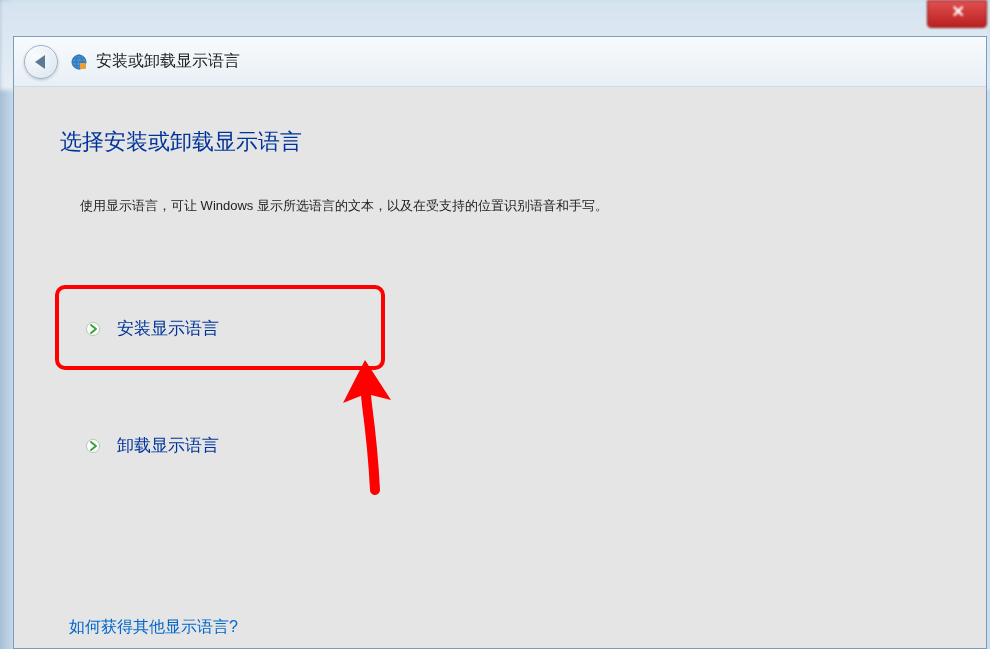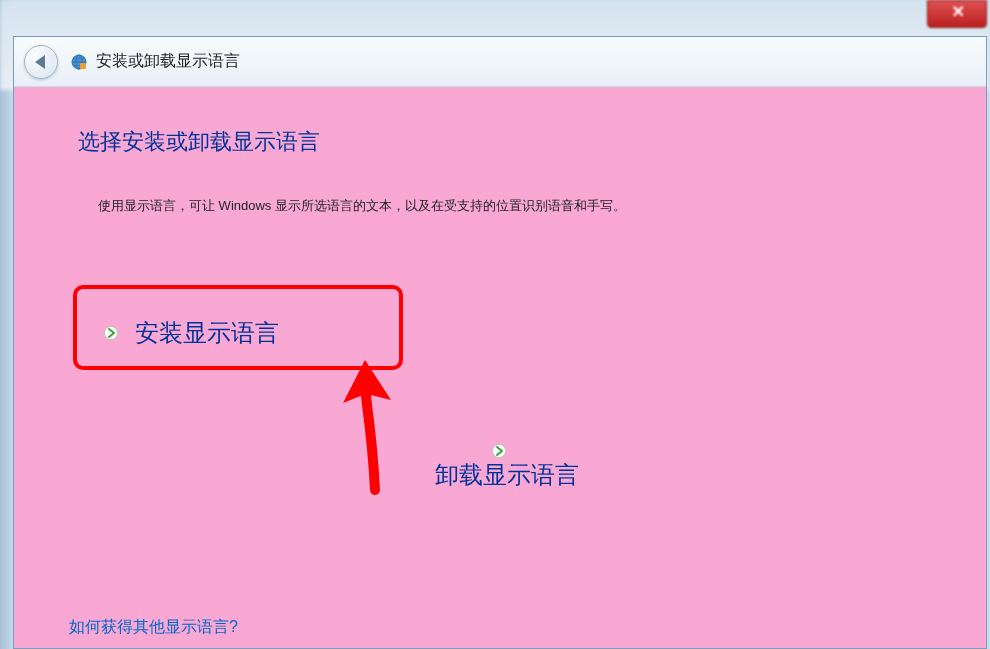--- a/index.html
+++ b/index.html
@@ -107,22 +107,22 @@
       font-size: 16px;
       color: #222;
       text-align: center;
     }
     .content-area {
       position: absolute;
       top: 50px;
       left: 0;
       right: 0;
       bottom: 0;
-      background: #f9a8d4;
-      padding: 40px 50px 20px 64px;
+      background: #e5e5e5;
+      padding: 40px 50px 20px 46px;
     }
     .page-heading {
       font-size: 22px;
       color: #003399;
       font-weight: normal;
       margin-bottom: 40px;
     }
     .description-text {
       font-size: 13px;
       color: #222;
@@ -164,21 +164,21 @@
       margin-right: 16px;
       display: flex;
       align-items: center;
       justify-content: center;
     }
     .arrow-icon svg {
       width: 14px;
       height: 14px;
     }
     .option-text {
-      font-size: 24px;
+      font-size: 17px;
       color: #003399;
     }
     .red-arrow {
       position: absolute;
       top: 355px;
       left: 325px;
       pointer-events: none;
     }
     .help-link {
       position: absolute;
@@ -233,21 +233,21 @@
       <div class="option-highlight"></div>
       <div class="arrow-icon">
         <svg viewBox="0 0 14 14">
           <circle cx="7" cy="7" r="6.5" fill="#fff" stroke="#b0c8b0" stroke-width="1"></circle>
           <path d="M 5 3 L 10 7 L 5 11" fill="none" stroke="#3aa03a" stroke-width="2" stroke-linecap="round" stroke-linejoin="round"></path>
         </svg>
       </div>
       <span class="option-text">安装显示语言</span>
     </div>
 
-    <div class="option-item" style="margin-top:20px;flex-direction:column;">
+    <div class="option-item" style="margin-top:20px;">
       <div class="arrow-icon">
         <svg viewBox="0 0 14 14">
           <circle cx="7" cy="7" r="6.5" fill="#fff" stroke="#b0c8b0" stroke-width="1"></circle>
           <path d="M 5 3 L 10 7 L 5 11" fill="none" stroke="#3aa03a" stroke-width="2" stroke-linecap="round" stroke-linejoin="round"></path>
         </svg>
       </div>
       <span class="option-text">卸载显示语言</span>
     </div>
 
     <a class="help-link">如何获得其他显示语言?</a>

